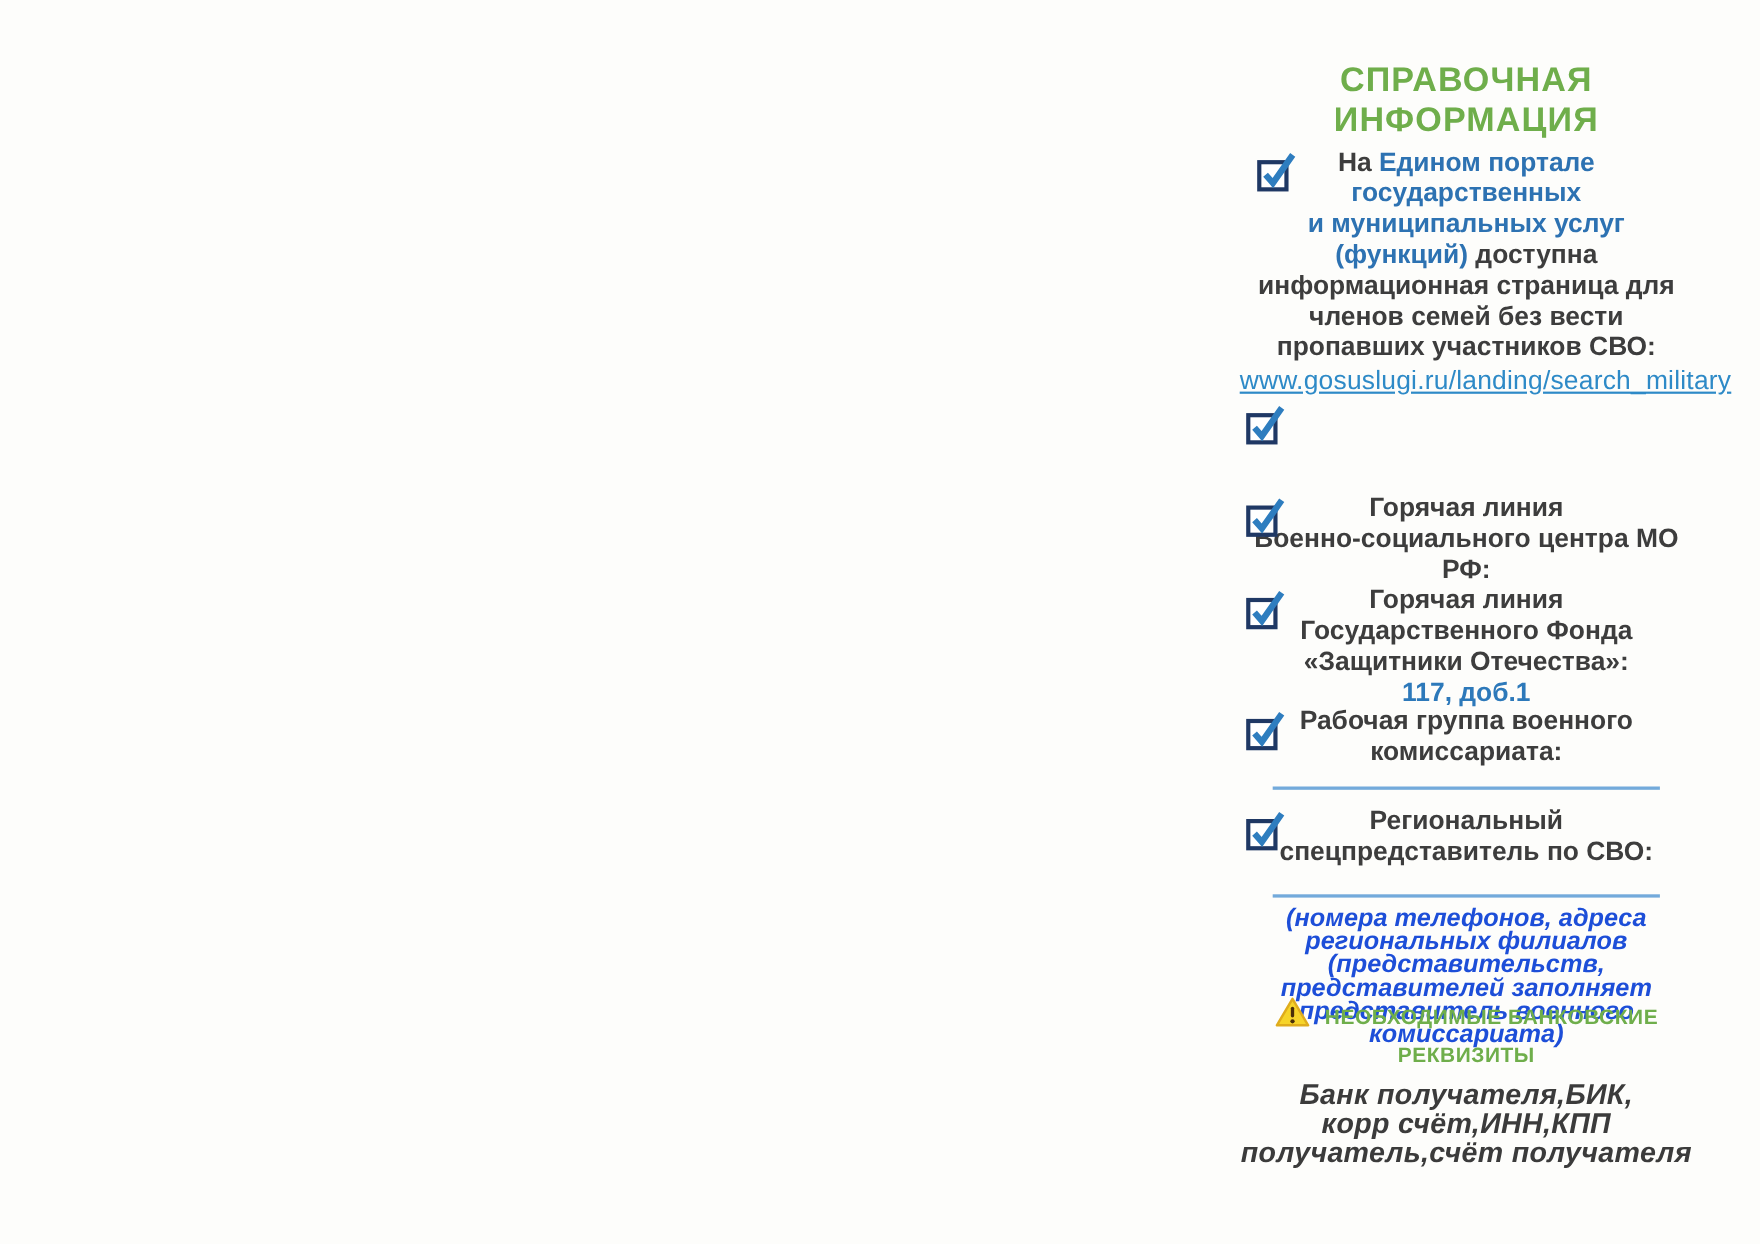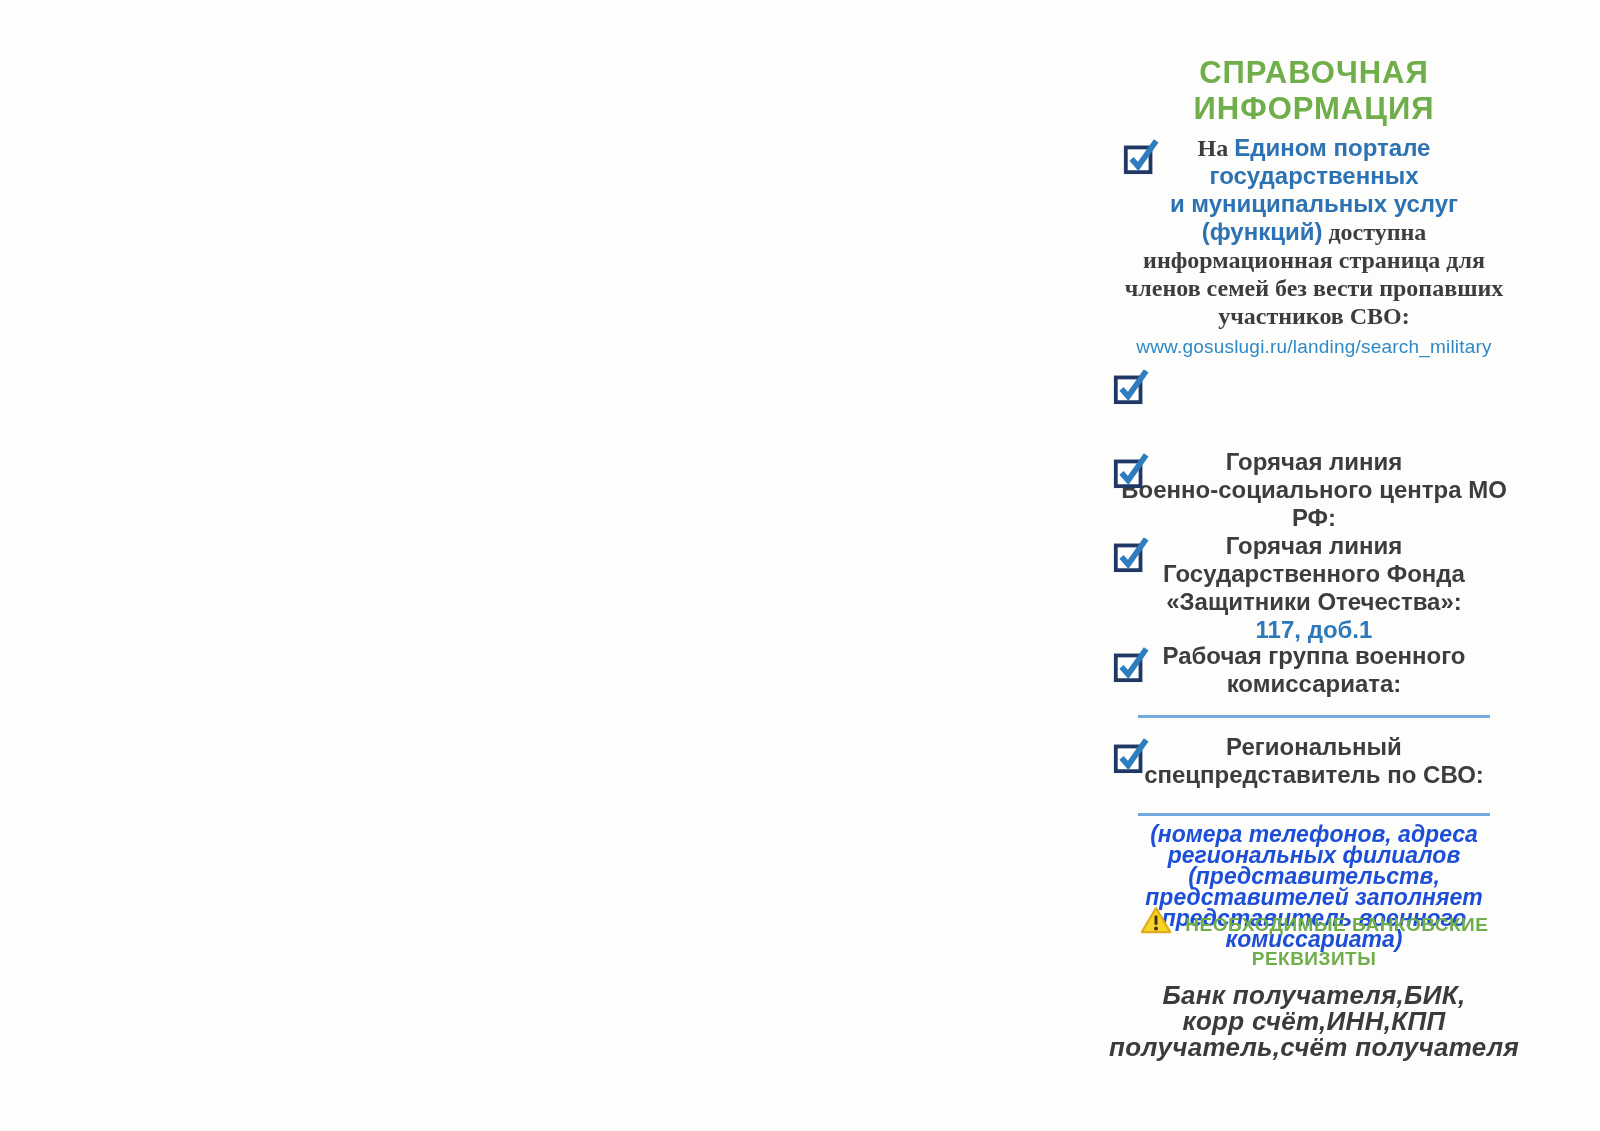--- a/index.html
+++ b/index.html
@@ -17,21 +17,21 @@
   }
   *{margin:0;padding:0;box-sizing:border-box;}
   html,body{width:1600px;height:1131px;}
   body{
     background:var(--c-paper);
     font-family:"Liberation Sans","DejaVu Sans",sans-serif;
     color:var(--c-dark_text);
     position:relative;
     overflow:hidden;
   }
-  .page{position:absolute;inset:0;}
+  .page{position:absolute;inset:0;margin-left:19px;}
   .ref-col{position:absolute;left:1098px;top:0;width:432px;}
   .ref-col > div{position:absolute;left:0;width:432px;text-align:center;}
 
   .sec-title{
     top:55px;
     color:var(--c-green);
     font-weight:bold;
     font-size:31px;
     line-height:36px;
     letter-spacing:1px;
@@ -42,30 +42,31 @@
   .label{white-space:pre-line;color:var(--c-dark_text);}
   .value{color:var(--c-value_blue);}
 
   .item1{top:134px;left:10px !important;width:412px !important;}
   .item2{top:364px;}
   .item3{top:448px;}
   .item4{top:532px;}
   .item5{top:642px;}
   .item6{top:733px;}
 
-  .portal-prefix,.portal-suffix{color:var(--c-dark_text);font-family:Liberation Serif, serif;}
+  .portal-prefix,.portal-suffix{color:var(--c-dark_text);}
   .portal-link{color:var(--c-blue_bold);white-space:pre-line;}
   .url{
     color:var(--c-link_blue);
     font-weight:normal;
-    font-size:19px;
+    font-size:24px;
     line-height:26px;
     white-space:nowrap;
     margin-top:4px;
     letter-spacing:0.2px;
+    text-decoration:underline;
   }
 
   .blank-line{height:16px;}
   .blank-line .rule{
     margin:0 auto;
     width:352px;
     height:16px;
     border-bottom:3px solid var(--c-underline_blue);
     opacity:0.85;
   }

